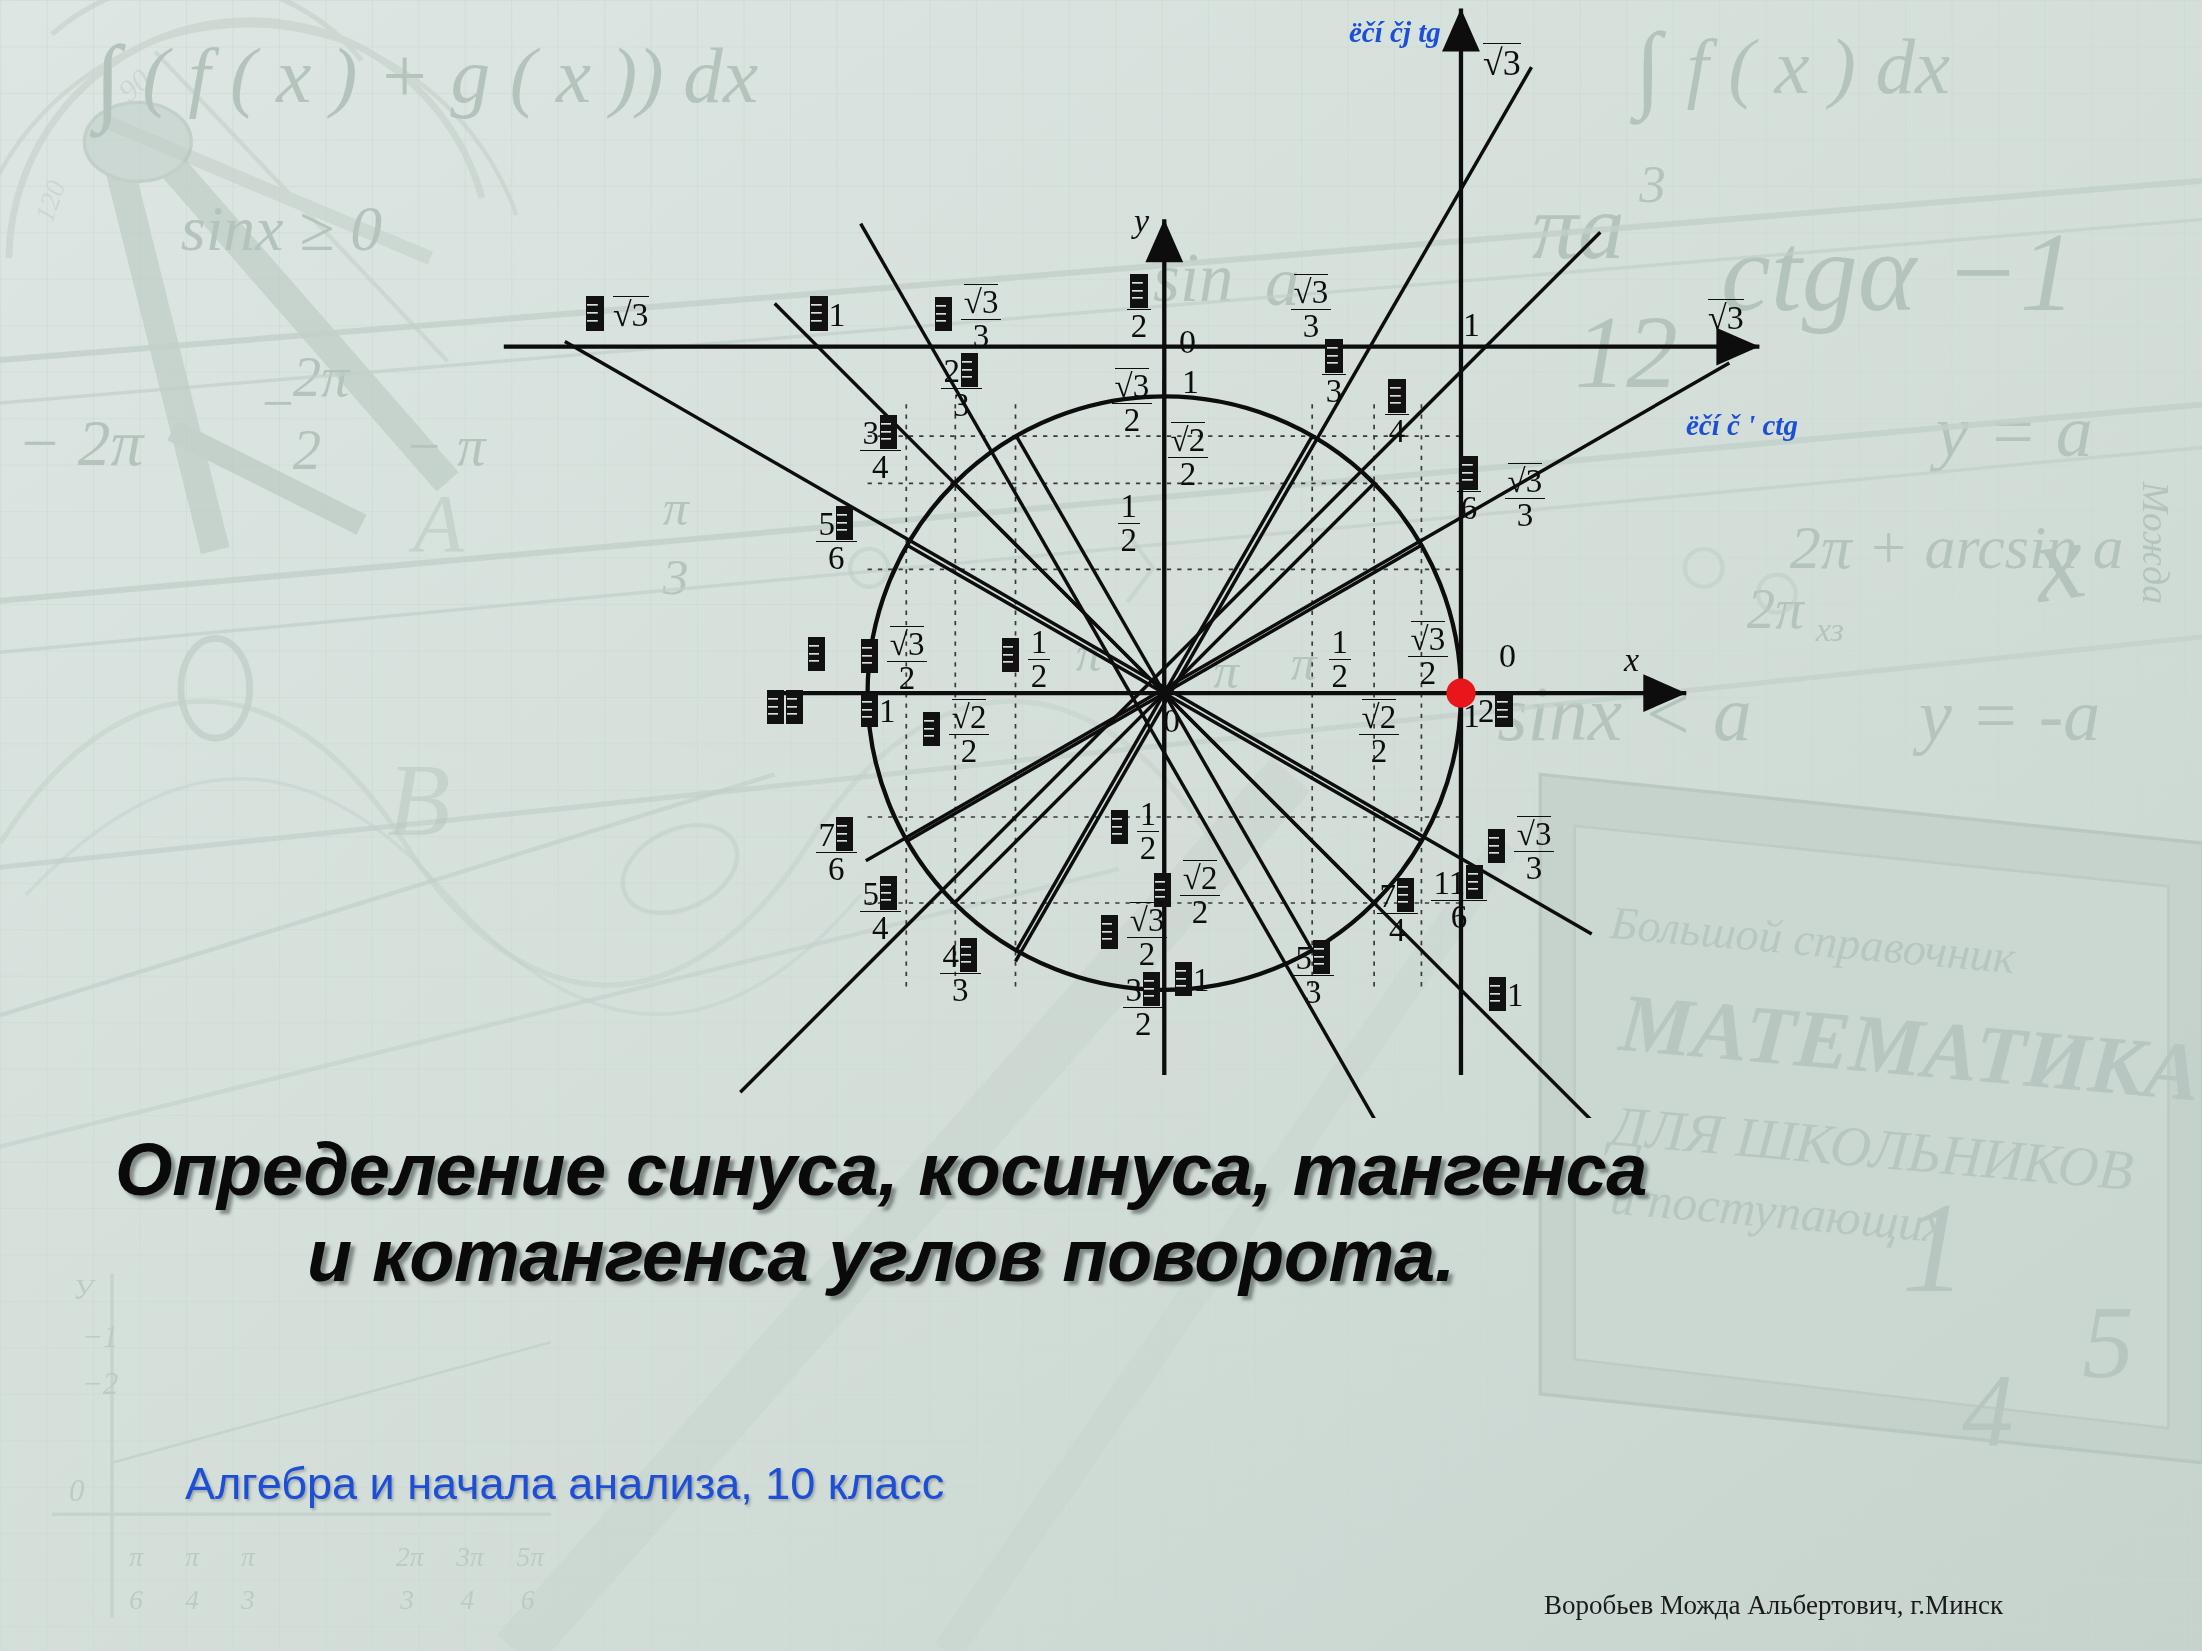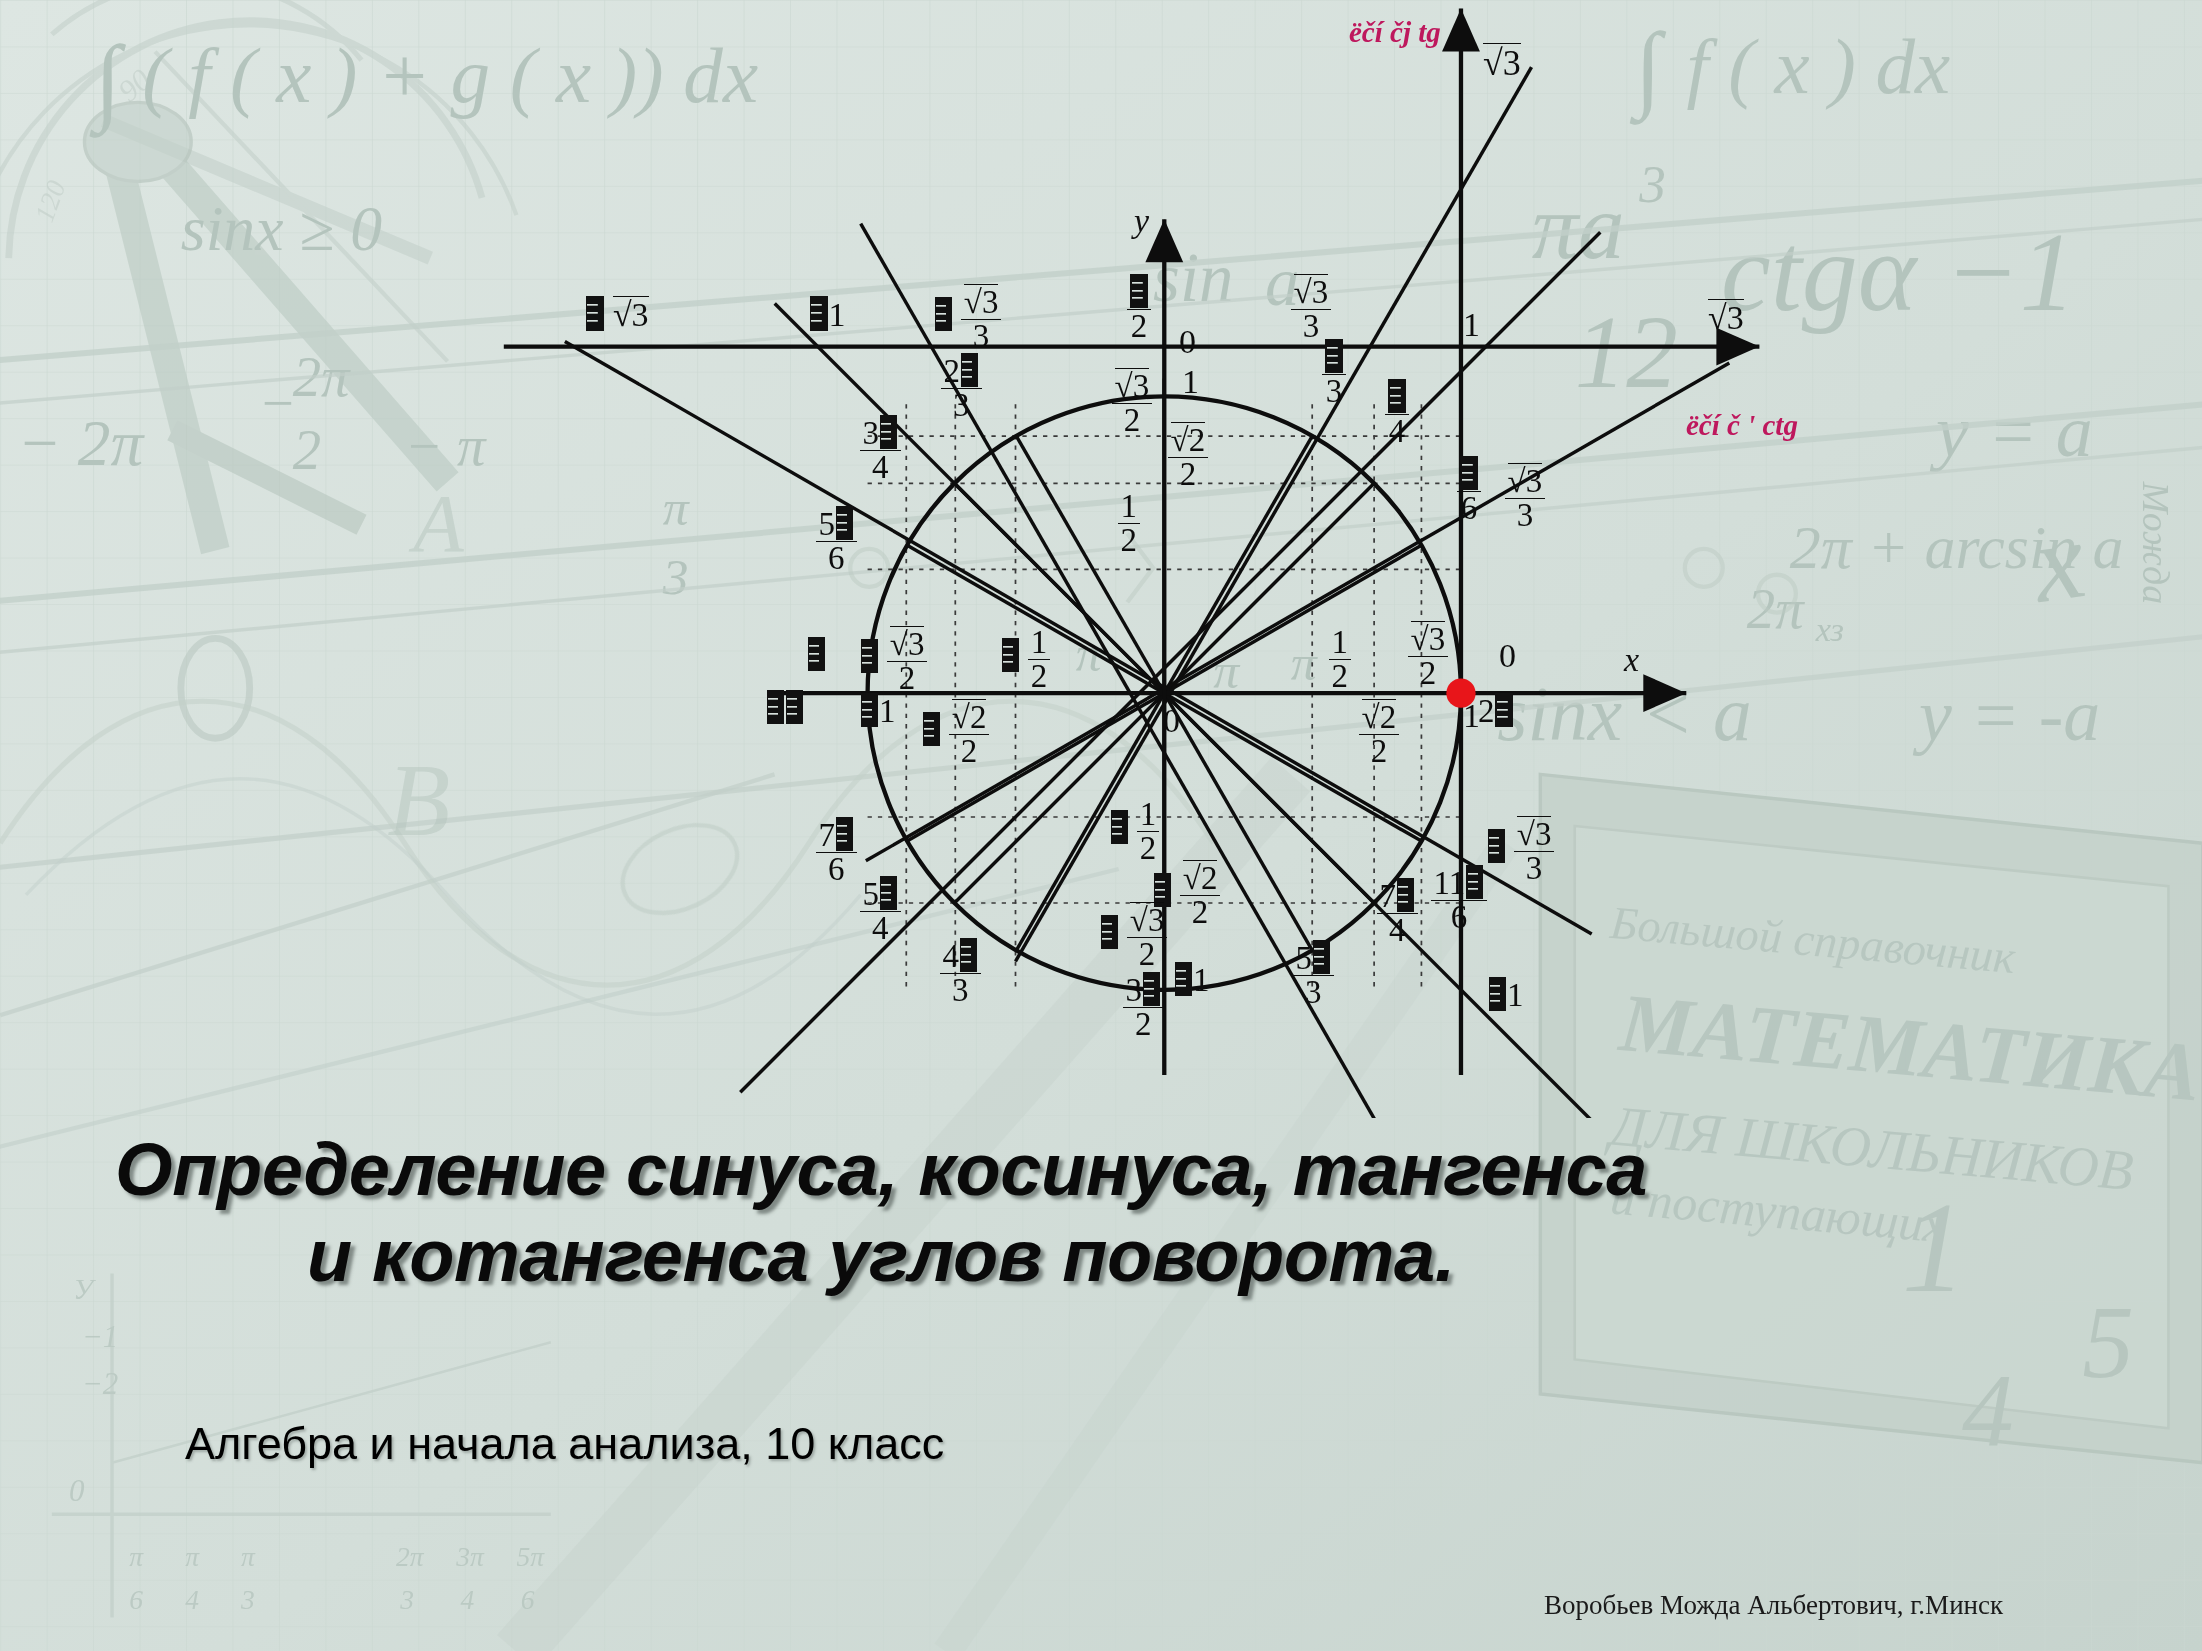--- a/index.html
+++ b/index.html
@@ -42,37 +42,37 @@
                linear-gradient(#d6e0dc,#d6e0dc),
                linear-gradient(#d6e0dc,#d6e0dc),
                linear-gradient(#d6e0dc,#d6e0dc);
              background-size:60% 1.7px,60% 1.7px,60% 1.7px;
              background-position:20% 25%,20% 50%,20% 72%;
              background-repeat:no-repeat;}
 
   .axname{position:absolute;font-family:"Liberation Serif",serif;
           font-style:italic;color:#111;}
   .axisname-small{position:absolute;font-family:"Liberation Serif",serif;
-          font-style:italic;font-weight:bold;color:#be185d;white-space:nowrap;}
+          font-style:italic;font-weight:bold;color:#1d4ed8;white-space:nowrap;}
 
   
   #title{
     position:absolute;left:0;top:1127px;width:1762px;
     text-align:center;
     font-family:"Liberation Sans",sans-serif;
     font-weight:bold;font-style:italic;
     font-size:74px;line-height:1.16;
     color:#0a0a0a;
     text-shadow:4.3px 4.3px 3.4px rgba(60,70,66,.55);
     letter-spacing:-0.4px;
   }
   #subtitle{
-    position:absolute;left:185px;top:1418px;
+    position:absolute;left:185px;top:1458px;
     font-family:"Liberation Sans",sans-serif;
-    font-size:45px;color:#000000;
+    font-size:45px;color:#1d4ed8;
     text-shadow:1.7px 1.7px 2.6px rgba(60,70,66,.35);
   }
   #credit{
     position:absolute;left:1544px;top:1590px;
     font-family:"Liberation Serif",serif;
     font-size:27px;color:#1a1a1a;
   }
 </style>
 </head>
 <body>

